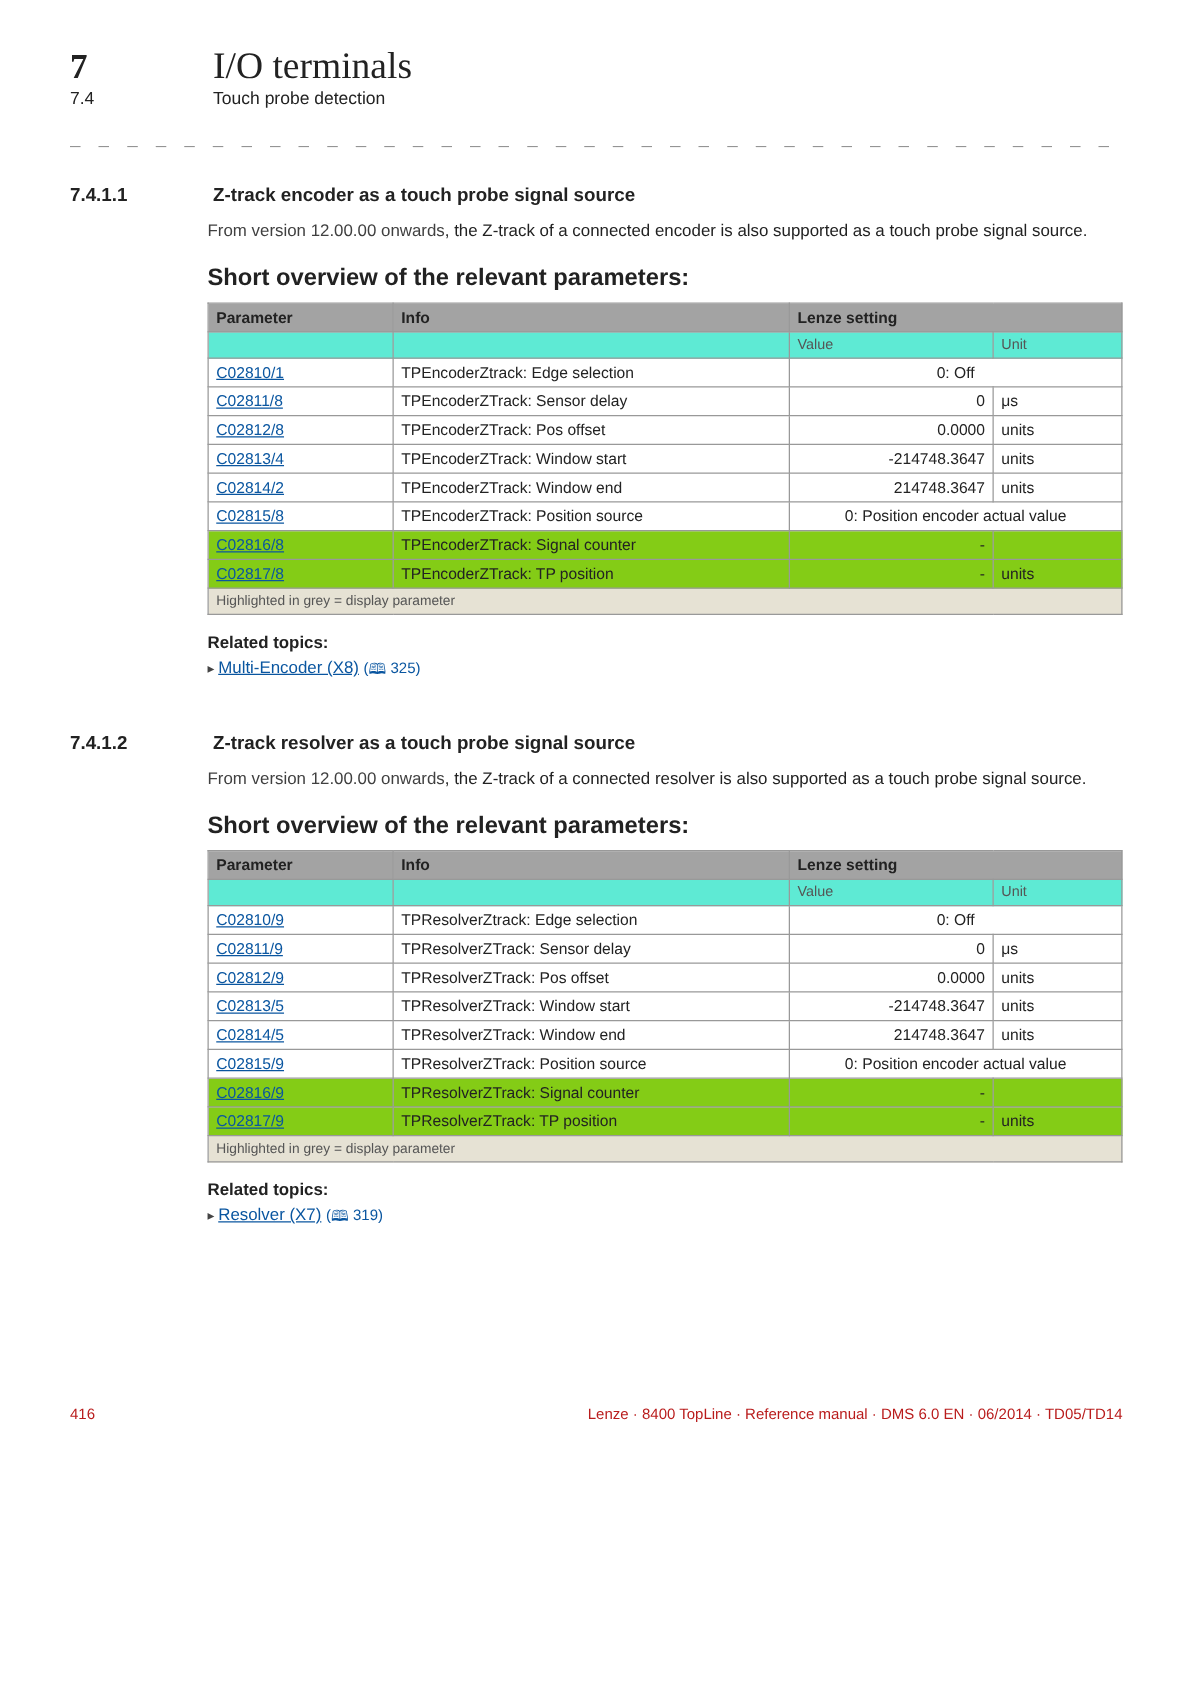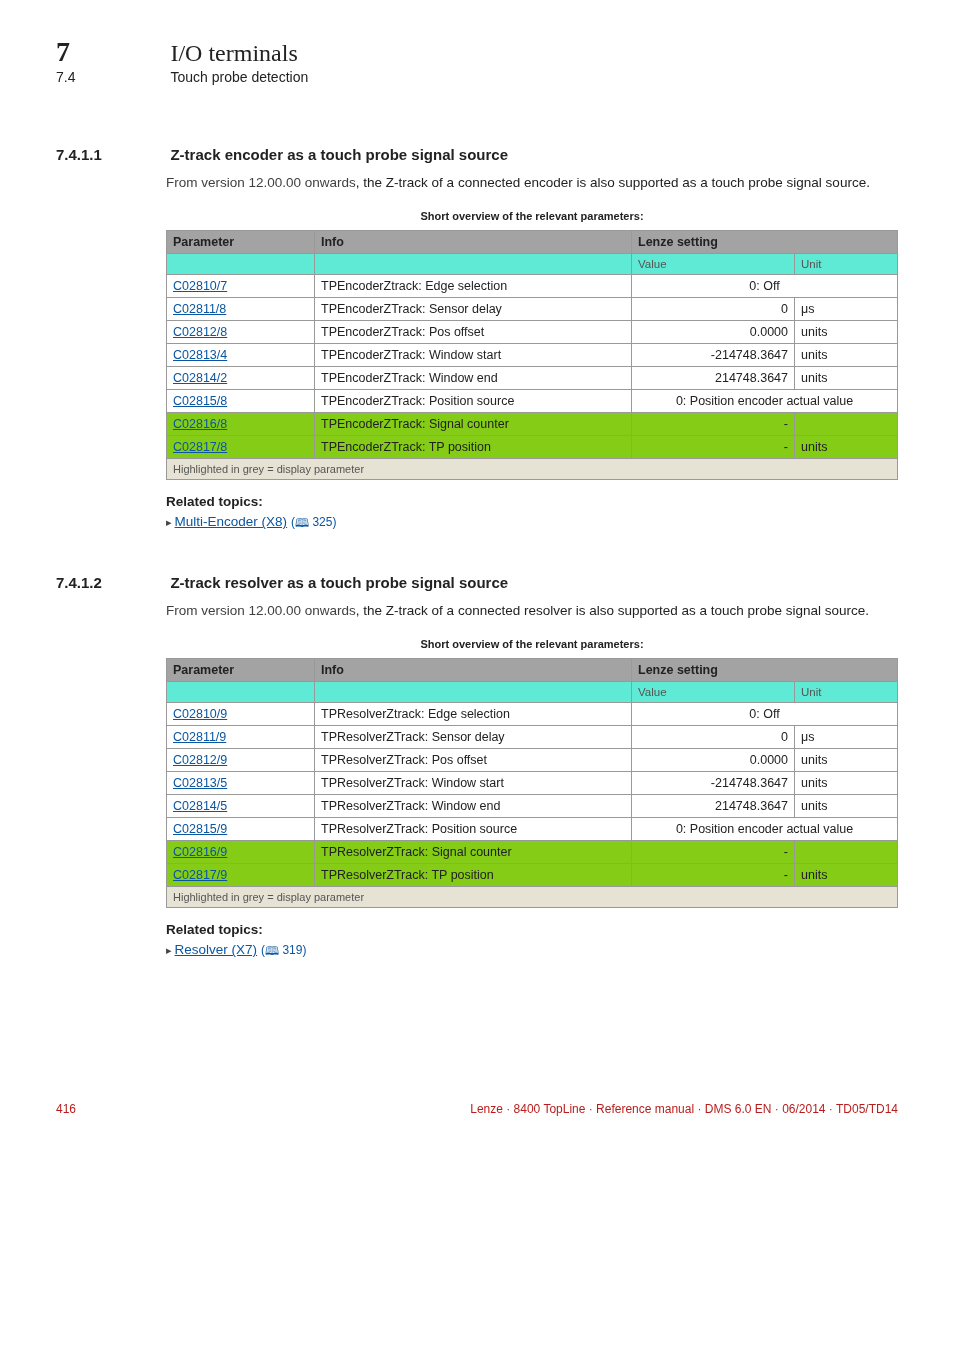--- a/index.html
+++ b/index.html
@@ -17,21 +17,21 @@
   .hdr-section-num {
     font-family: Georgia, "Times New Roman", serif;
     font-size: 28px;
     font-weight: 600;
     display: inline-block;
     width: 110px;
     vertical-align: baseline;
   }
   .hdr-section-title {
     font-family: Georgia, "Times New Roman", serif;
-    font-size: 24px;
+    font-size: 30px;
     display: inline-block;
     vertical-align: baseline;
   }
   .hdr-sub-num {
     font-size: 14px;
     display: inline-block;
     width: 110px;
     vertical-align: baseline;
   }
   .hdr-sub-title {
@@ -66,23 +66,22 @@
     font-size: 13.5px;
     line-height: 1.35;
     margin-bottom: 18px;
   }
   .version-note {
     color: #404040;
   }
   .subhead {
     margin-left: 110px;
     font-weight: 700;
-    font-size: 11px;
+    font-size: 19px;
     margin-bottom: 8px;
-    text-align: center;
   }
   table.param-table {
     margin-left: 110px;
     border-collapse: collapse;
     width: calc(100% - 110px);
     font-size: 12.5px;
     margin-bottom: 14px;
   }
   table.param-table th {
     border: 1px solid #999;
@@ -181,21 +180,21 @@
       </tr>
       <tr class="subhdr">
         <th></th>
         <th></th>
         <th class="right" style="width:150px">Value</th>
         <th style="width:90px">Unit</th>
       </tr>
     </thead>
     <tbody id="tbody1">
         <tr>
-          <td><span class="link">C02810/7</span></td>
+          <td><span class="link">C02810/1</span></td>
           <td>TPEncoderZtrack: Edge selection</td>
           <td colspan="2" class="right" style="text-align: center;">0: Off</td>
         </tr>
         <tr>
           <td><span class="link">C02811/8</span></td>
           <td>TPEncoderZTrack: Sensor delay</td>
           <td class="right">0</td>
           <td>μs</td>
         </tr>
         <tr>

